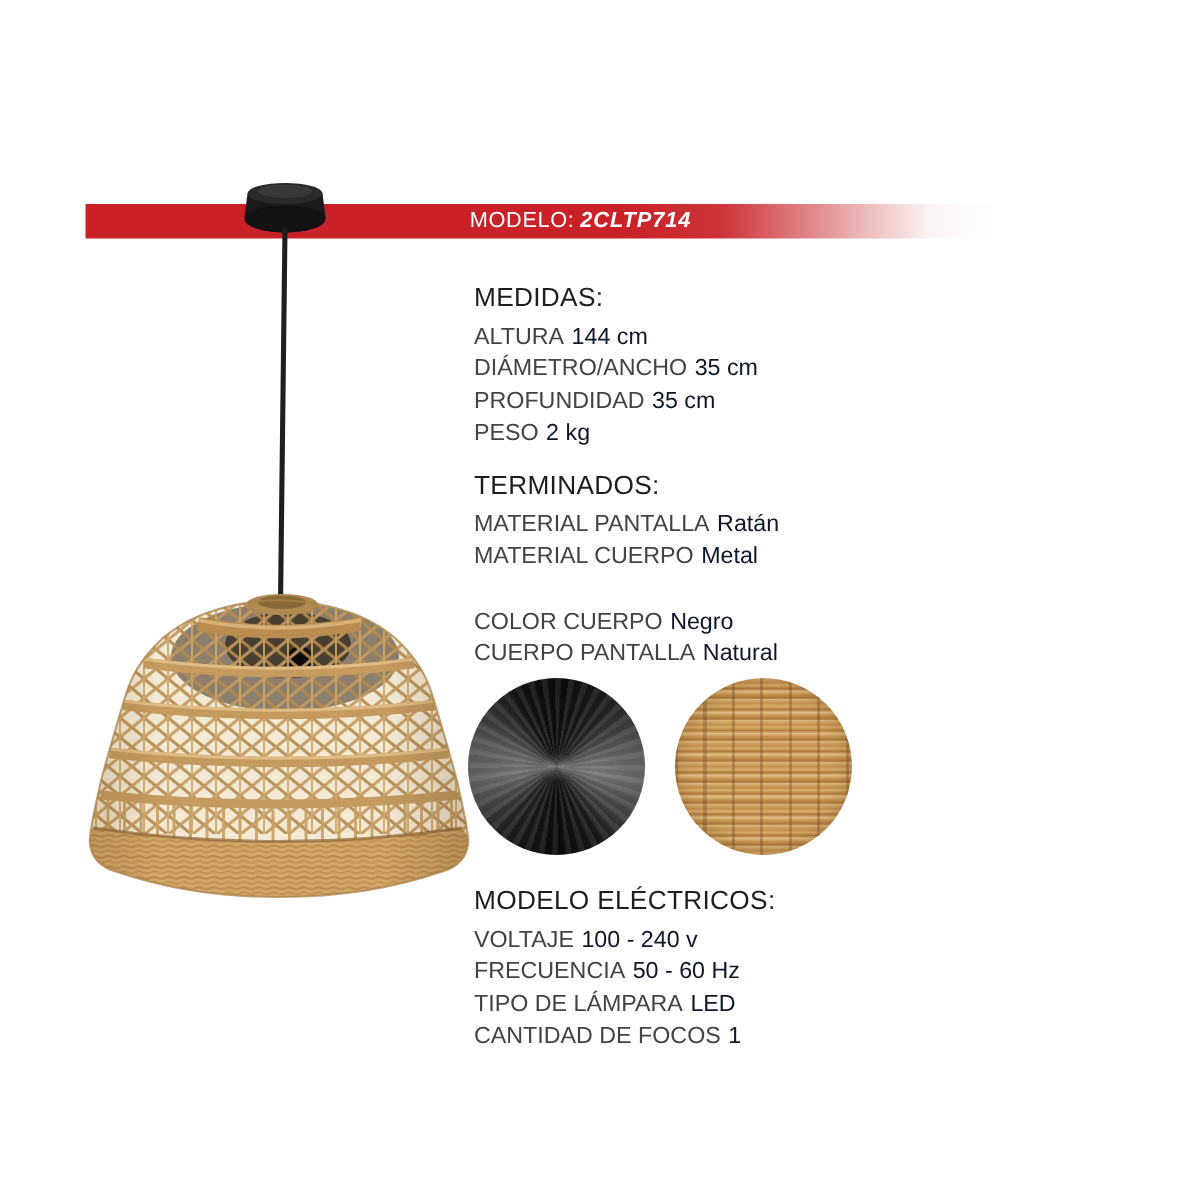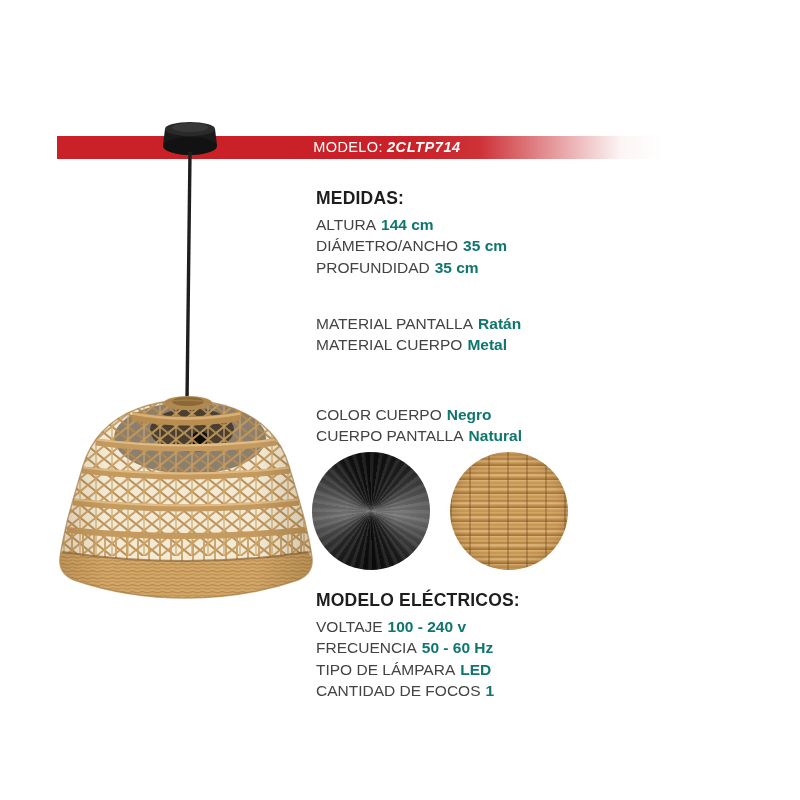--- a/index.html
+++ b/index.html
@@ -16,23 +16,23 @@
       rgba(255,255,255,0) 86%);}
   .banner-text{position:absolute;left:330px;top:0;transform:translateX(-50%);
     white-space:nowrap;line-height:23px;font-size:14.5px;color:#ffffff;letter-spacing:.4px;}
   .banner-text .model{font-weight:bold;font-style:italic;margin-left:4px;letter-spacing:.6px;}
 
   
   .lamp{position:absolute;left:40px;top:108px;width:290px;height:500px;}
 
   
   .sec{position:absolute;left:316px;color:#434343;}
-  .sec-title{font-size:17.5px;font-weight:bold;color:#1d1d1d;letter-spacing:.2px;line-height:20px;margin-bottom:6px;}
+  .sec-title{font-size:17.5px;font-weight:normal;color:#1d1d1d;letter-spacing:.2px;line-height:20px;margin-bottom:6px;}
   .row{font-size:15.5px;line-height:21.4px;white-space:nowrap;}
-  .row .val{font-weight:bold;color:#0f766e;margin-left:5px;}
+  .row .val{font-weight:normal;color:#0f172a;margin-left:5px;}
   #medidas{top:188px;} #terminados{top:313px;} #colores{top:404px;} #datos{top:590px;}
 
   
   .swatch{position:absolute;top:452px;width:118px;height:118px;border-radius:50%;}
   #swatch-metal{left:312px;
     background:
       radial-gradient(circle at 50% 50%, rgba(130,130,130,.55) 0%, rgba(60,60,60,.15) 12%, rgba(0,0,0,0) 30%, rgba(0,0,0,.25) 88%, rgba(0,0,0,.5) 100%),
       repeating-conic-gradient(from 8deg, rgba(255,255,255,.10) 0deg 3deg, rgba(0,0,0,0) 5deg 9deg),
       conic-gradient(from 0deg,
         #0b0b0b 0deg, #222 40deg, #6a6a6a 80deg, #777 100deg, #1c1c1c 150deg,
@@ -148,23 +148,25 @@
       <ellipse cx="148" cy="293.5" rx="16" ry="4.5" fill="#8a6838"></ellipse>
       <use href="#bell" fill="none" stroke="#aa8148" stroke-width="1.4" opacity="0.75"></use>
     </g>
   </svg>
 
   <div class="sec" id="medidas">
     <div class="sec-title">MEDIDAS:</div>
     <div class="row"><span class="lbl">ALTURA</span><span class="val">144 cm</span></div>
     <div class="row"><span class="lbl">DIÁMETRO/ANCHO</span><span class="val">35 cm</span></div>
     <div class="row"><span class="lbl">PROFUNDIDAD</span><span class="val">35 cm</span></div>
+    <div class="row"><span class="lbl">PESO</span><span class="val">2 kg</span></div>
   </div>
 
   <div class="sec" id="terminados">
+    <div class="sec-title">TERMINADOS:</div>
     <div class="row"><span class="lbl">MATERIAL PANTALLA</span><span class="val">Ratán</span></div>
     <div class="row"><span class="lbl">MATERIAL CUERPO</span><span class="val">Metal</span></div>
   </div>
 
   <div class="sec" id="colores">
     <div class="row"><span class="lbl">COLOR CUERPO</span><span class="val">Negro</span></div>
     <div class="row"><span class="lbl">CUERPO PANTALLA</span><span class="val">Natural</span></div>
   </div>
 
   <div class="swatch" id="swatch-metal"></div>

